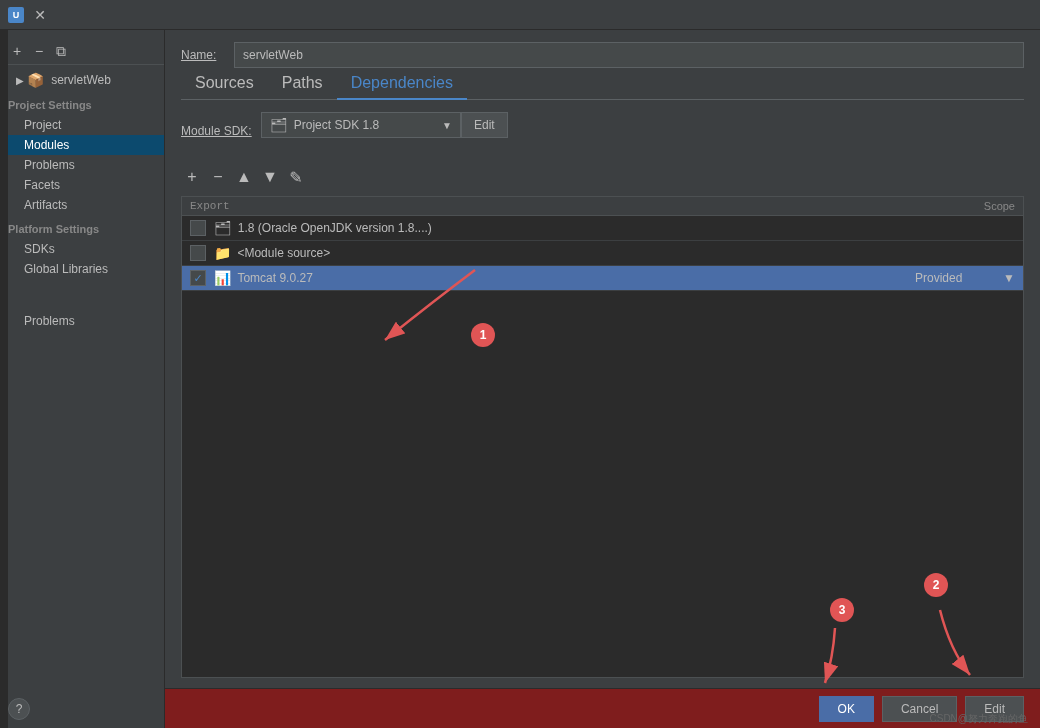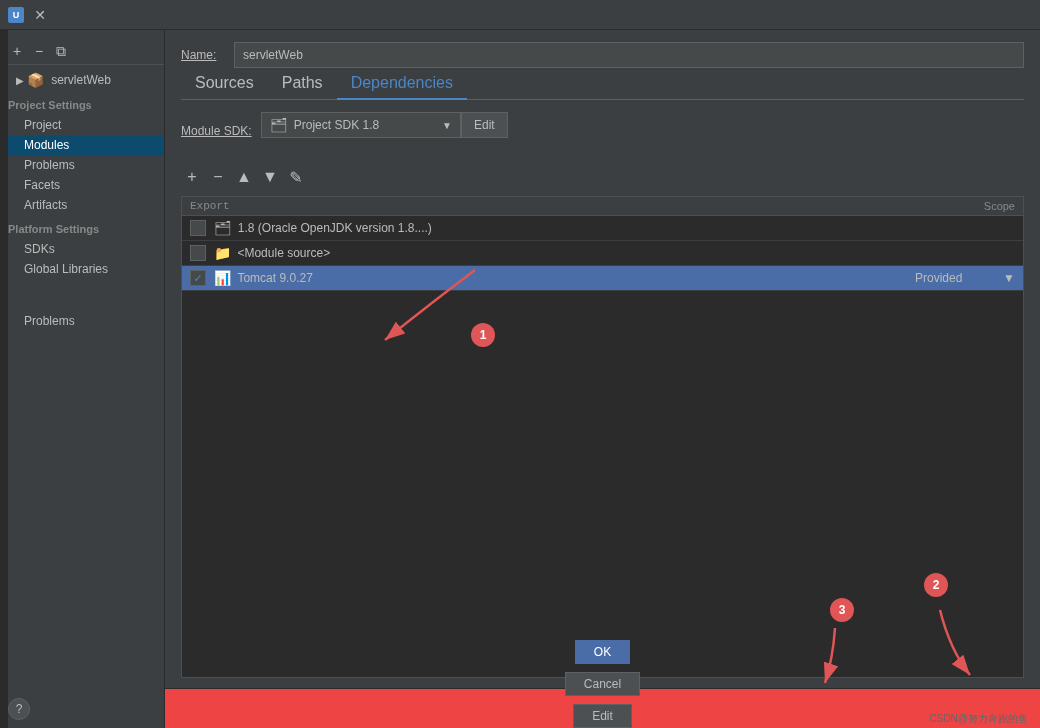--- a/index.html
+++ b/index.html
@@ -300,28 +300,27 @@
     }
     .storage-arrow { margin-left: auto; font-size: 10px; }
 
     
     .bottom-bar {
       position: absolute;
       bottom: 0;
       right: 0;
       left: 165px;
       height: 40px;
-      background: #ef4444;
+      background: #7f1d1d;
       border-top: 1px solid #2b2b2b;
       display: flex;
       align-items: center;
       justify-content: flex-end;
       padding: 0 16px;
       gap: 8px;
-      flex-direction: column;
     }
 
     .action-btn {
       background: #4c5052;
       border: 1px solid #5c6164;
       color: #bbbbbb;
       padding: 4px 18px;
       font-size: 12px;
       cursor: pointer;
       height: 26px;

